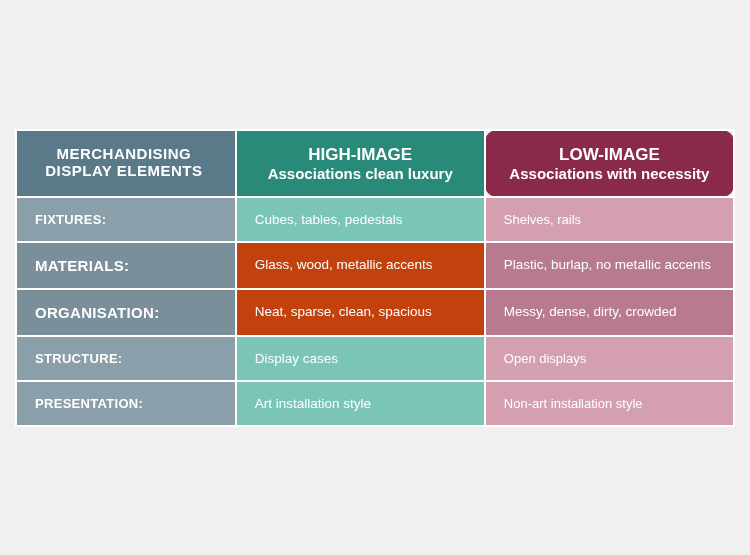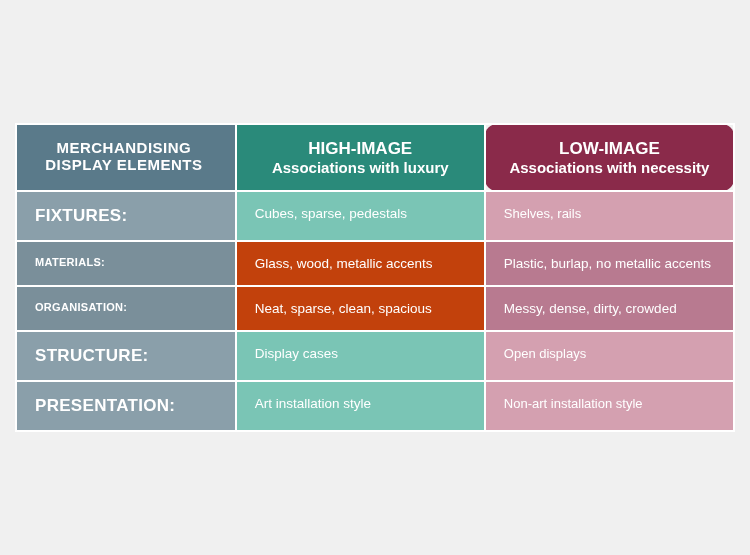--- a/index.html
+++ b/index.html
@@ -53,29 +53,29 @@
     .header-col2 strong, .header-col3 strong {
       font-size: 17px;
       font-weight: bold;
       display: block;
     }
     
     .row-label {
       background-color: #8a9faa;
       color: #fff;
       font-weight: bold;
-      font-size: 17px;
+      font-size: 13px;
       text-transform: uppercase;
       letter-spacing: 0.3px;
     }
     .row-label-alt {
       background-color: #7a8f9a;
       color: #fff;
       font-weight: bold;
-      font-size: 11px;
+      font-size: 15px;
       text-transform: uppercase;
       letter-spacing: 0.3px;
     }
     
     .hi-even {
       background-color: #7ac5b5;
       color: #fff;
       font-size: 13.5px;
     }
     .hi-odd {
@@ -98,32 +98,32 @@
 </head>
 <body>
 
 <div class="table-wrapper">
   <table>
     <thead>
       <tr>
         <th class="header-col1">MERCHANDISING DISPLAY ELEMENTS</th>
         <th class="header-col2">
           <strong>HIGH-IMAGE</strong>
-          <span>Associations with luxury</span>
+          <span>Associations clean luxury</span>
         </th>
         <th class="header-col3">
           <strong>LOW-IMAGE</strong>
           <span>Associations with necessity</span>
         </th>
       </tr>
     </thead>
     <tbody id="table-body">
     <tr>
       <td class="row-label">FIXTURES:</td>
-      <td class="hi-even">Cubes, sparse, pedestals</td>
+      <td class="hi-even">Cubes, tables, pedestals</td>
       <td class="lo-even">Shelves, rails</td>
     </tr>
         <tr>
       <td class="row-label-alt">MATERIALS:</td>
       <td class="hi-odd">Glass, wood, metallic accents</td>
       <td class="lo-odd">Plastic, burlap, no metallic accents</td>
     </tr>
         <tr>
       <td class="row-label-alt">ORGANISATION:</td>
       <td class="hi-odd">Neat, sparse, clean, spacious</td>

